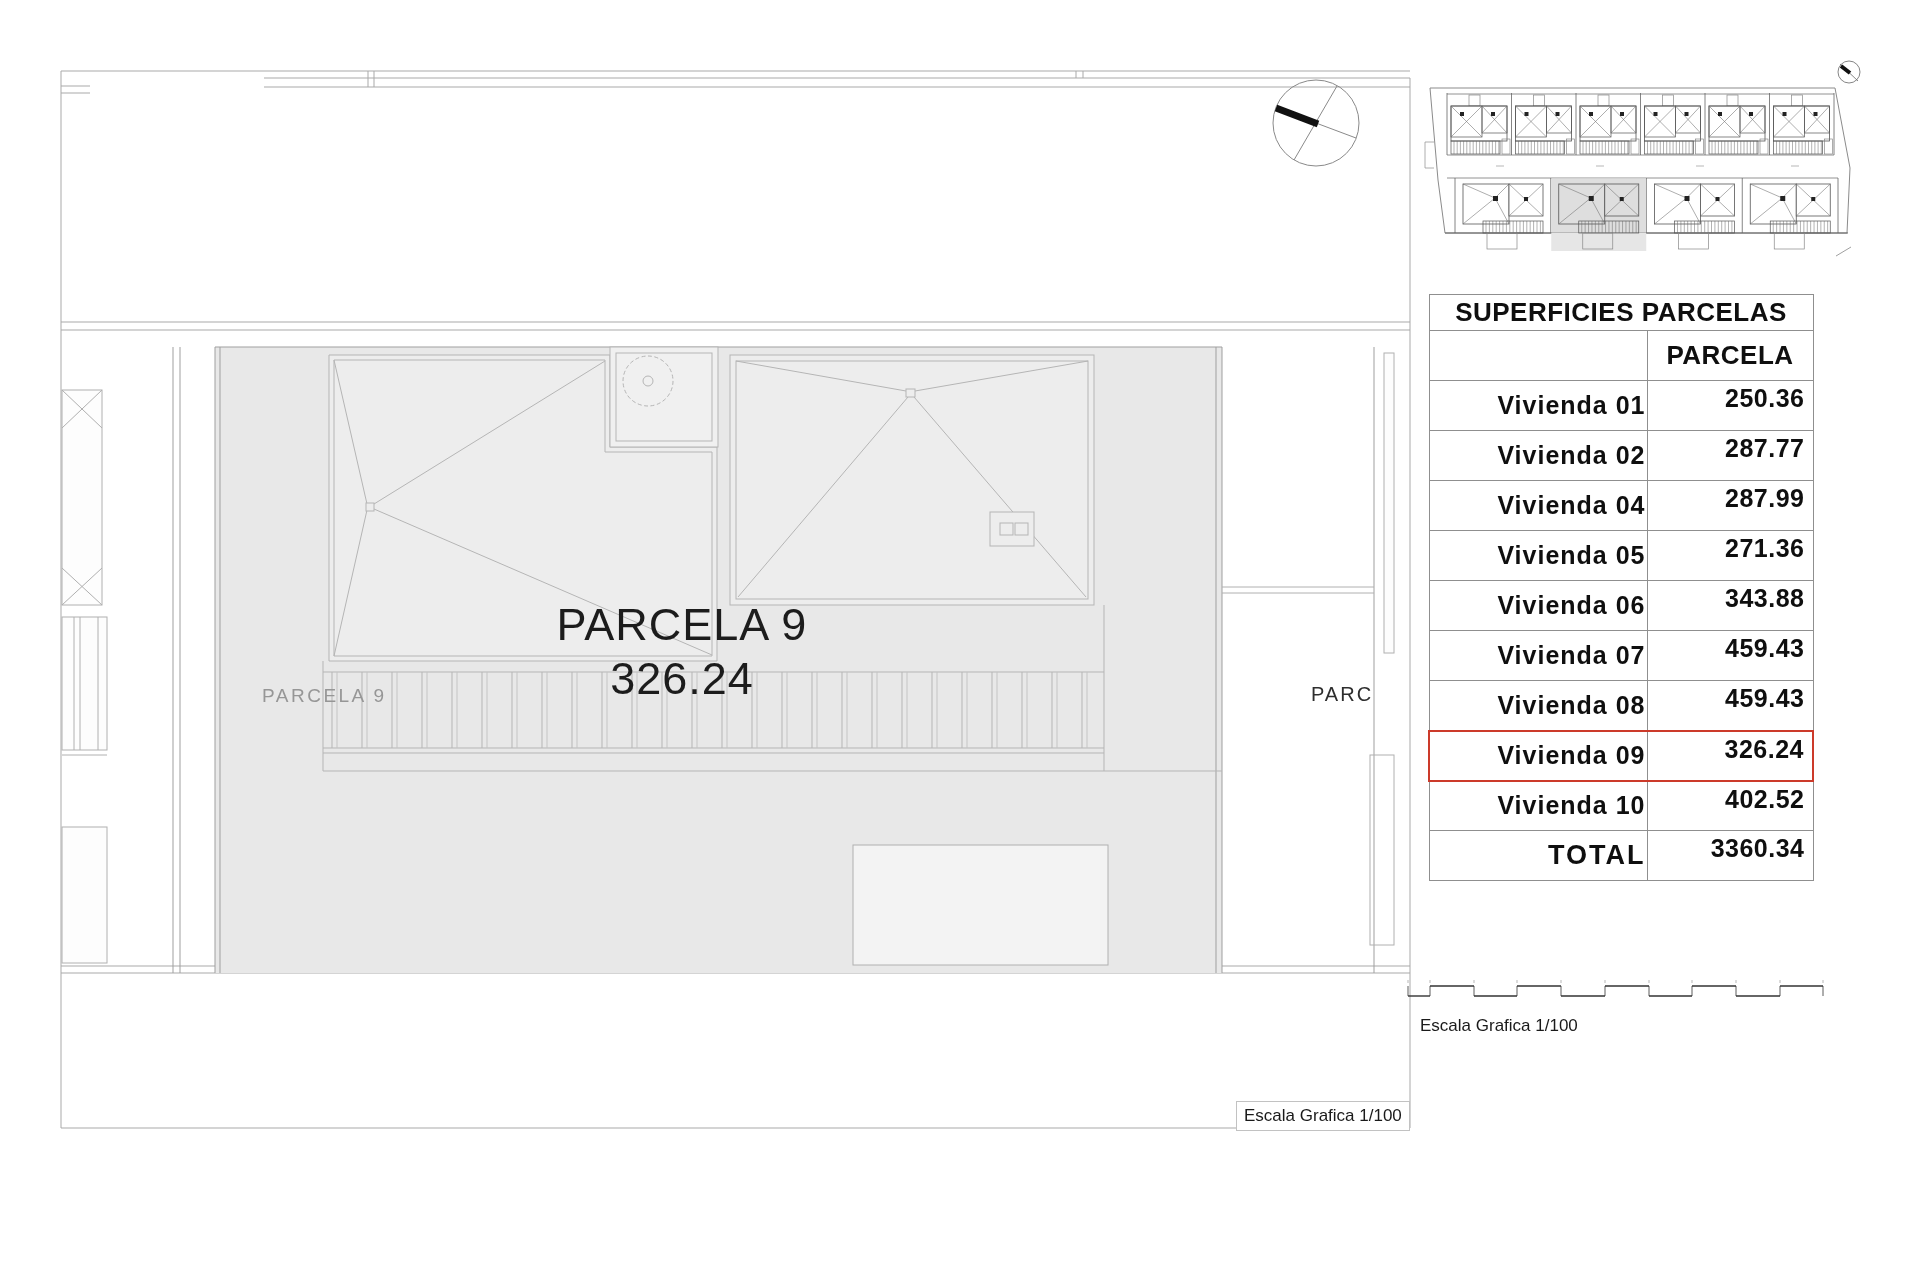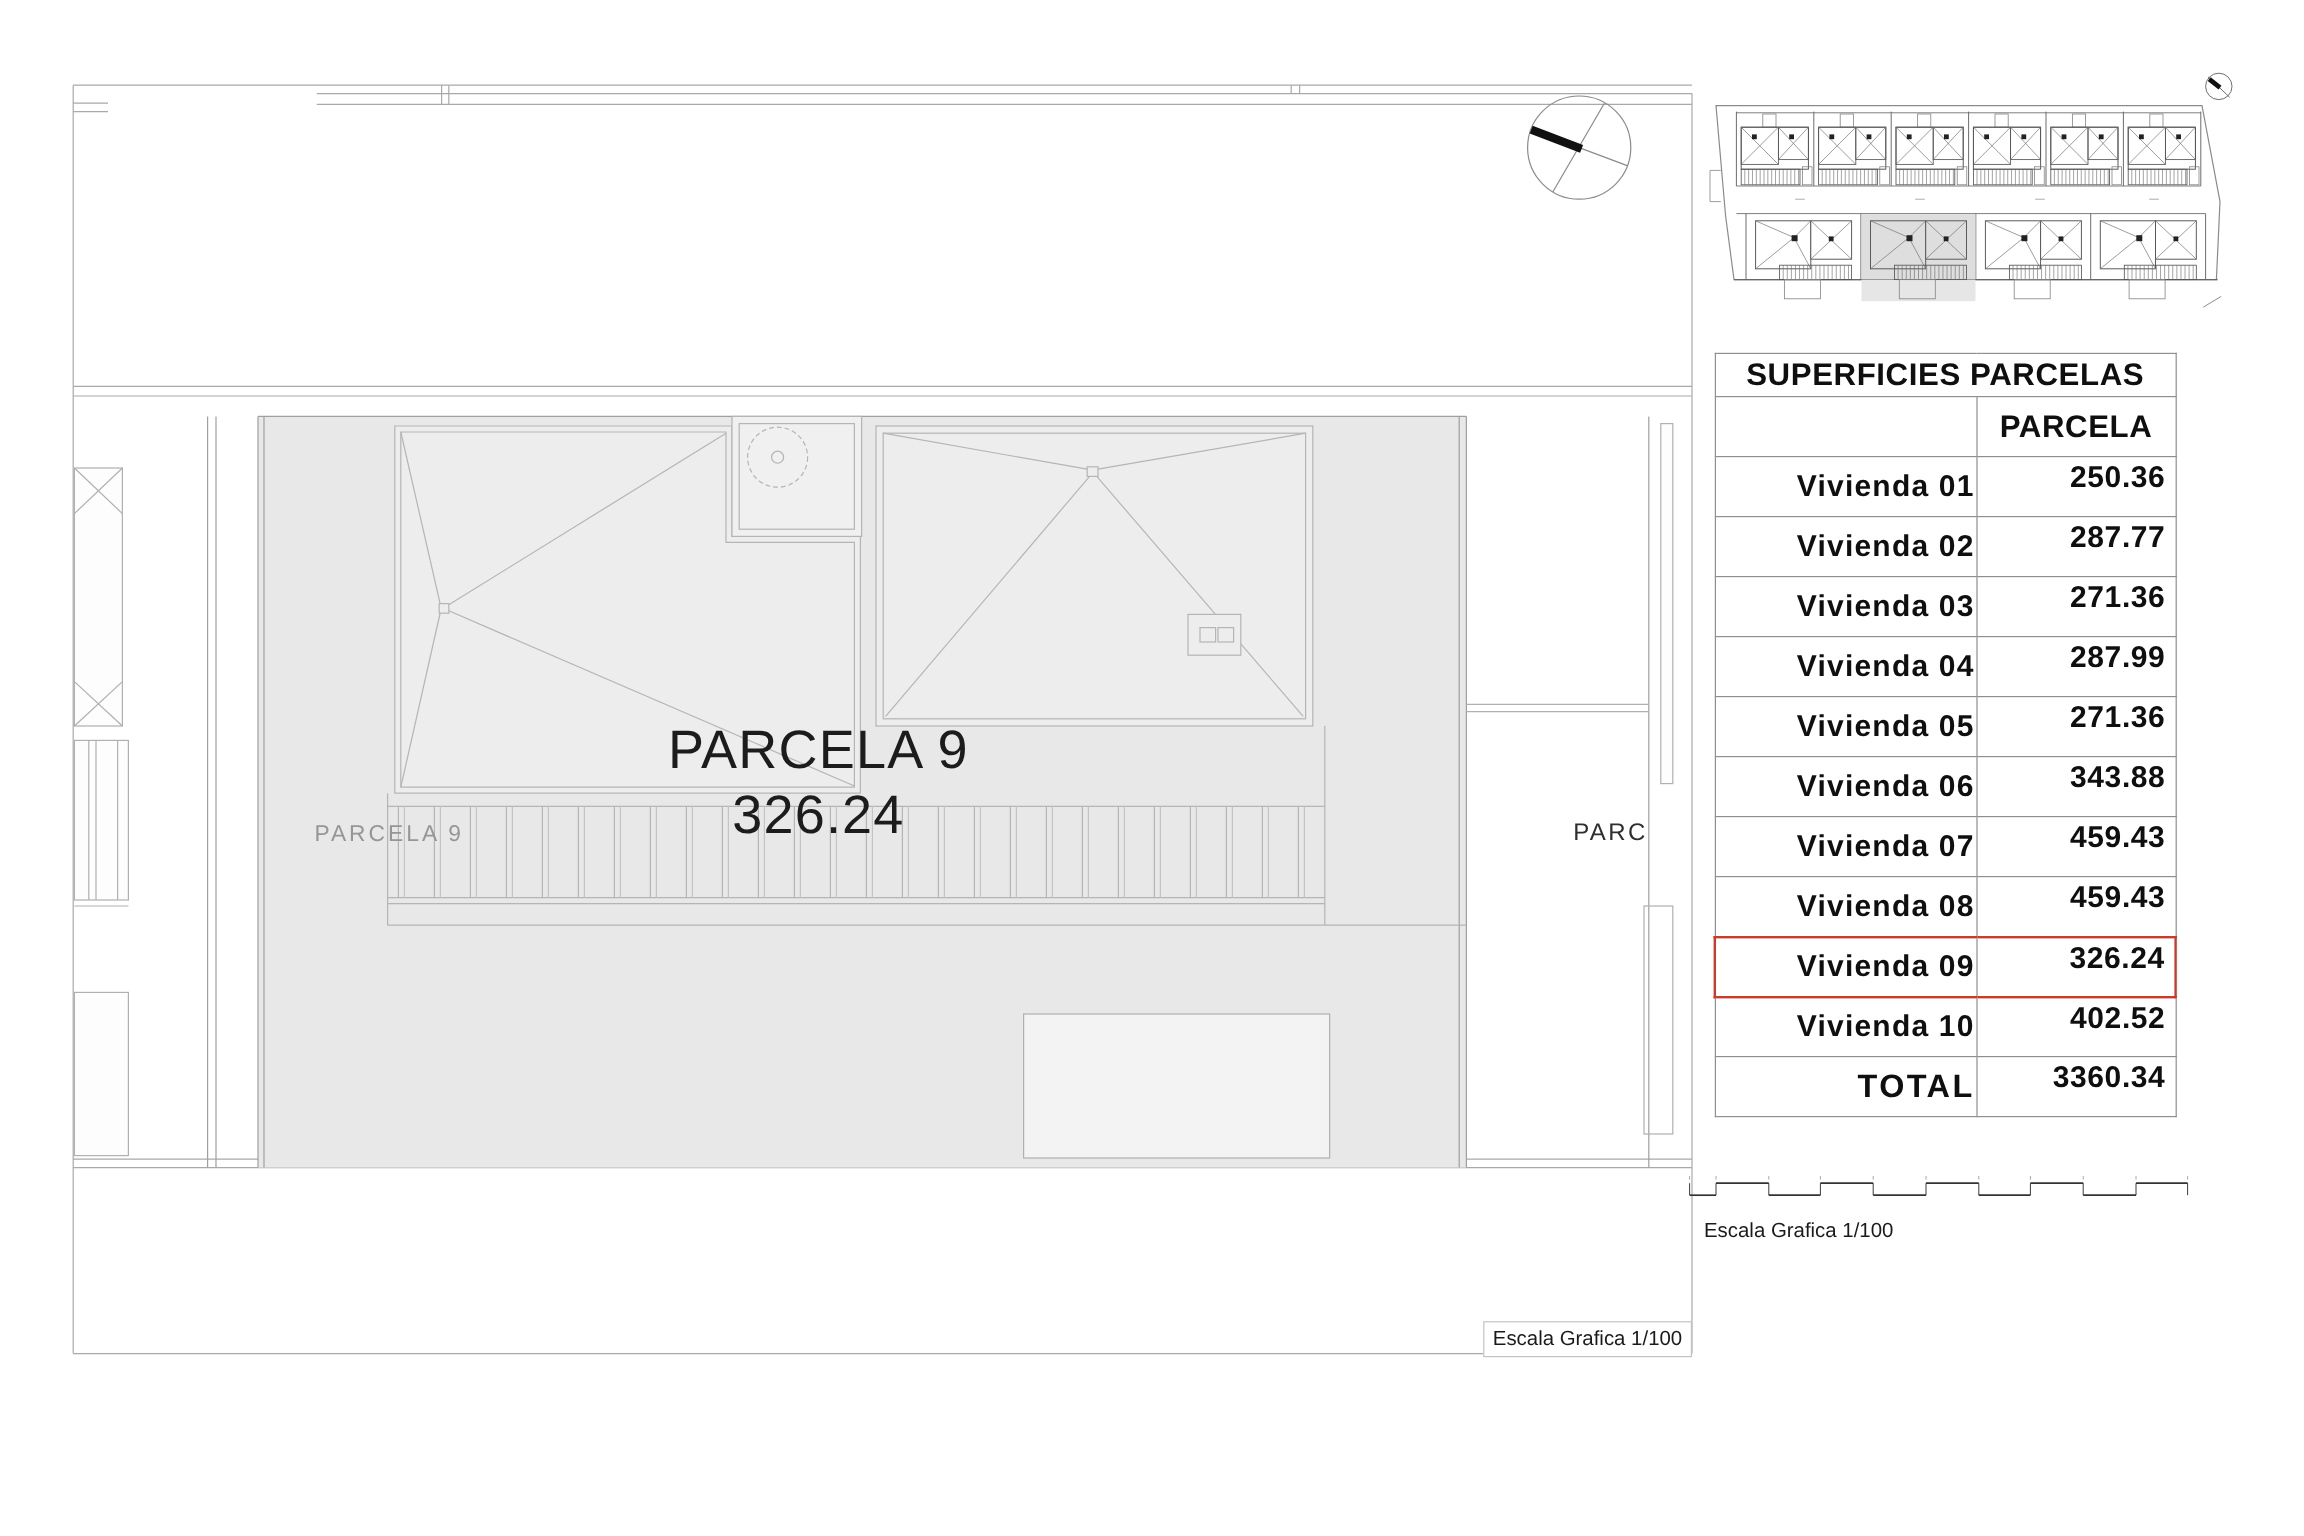--- a/index.html
+++ b/index.html
@@ -584,24 +584,20 @@
   <tbody id="table-body">
       <tr>
         <td class="lbl">Vivienda 01</td>
         <td class="val">250.36</td>
       </tr>
       <tr>
         <td class="lbl">Vivienda 02</td>
         <td class="val">287.77</td>
       </tr>
       <tr>
-        <td class="lbl">Vivienda 03</td>
-        <td class="val">271.36</td>
-      </tr>
-      <tr>
         <td class="lbl">Vivienda 04</td>
         <td class="val">287.99</td>
       </tr>
       <tr>
         <td class="lbl">Vivienda 05</td>
         <td class="val">271.36</td>
       </tr>
       <tr>
         <td class="lbl">Vivienda 06</td>
         <td class="val">343.88</td>

